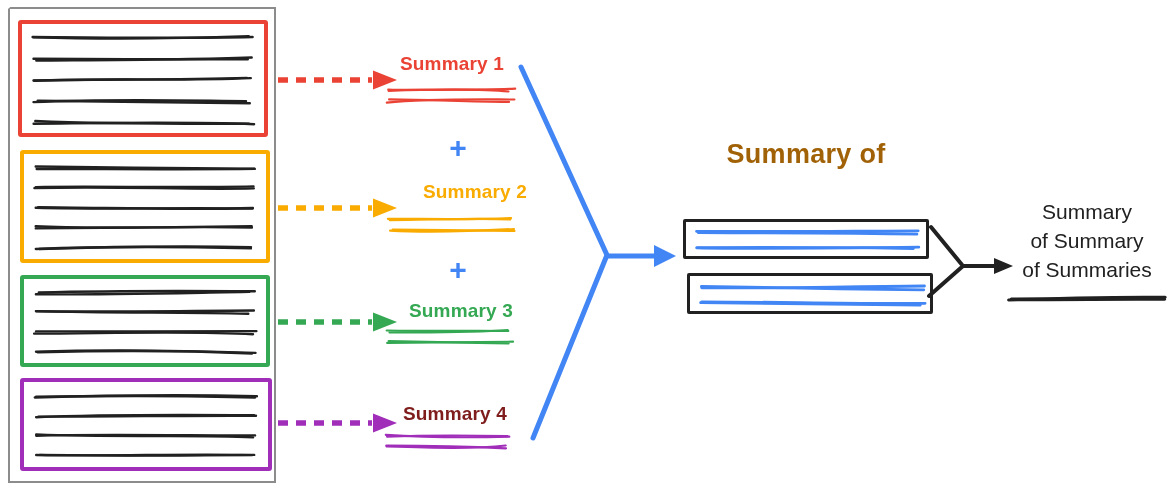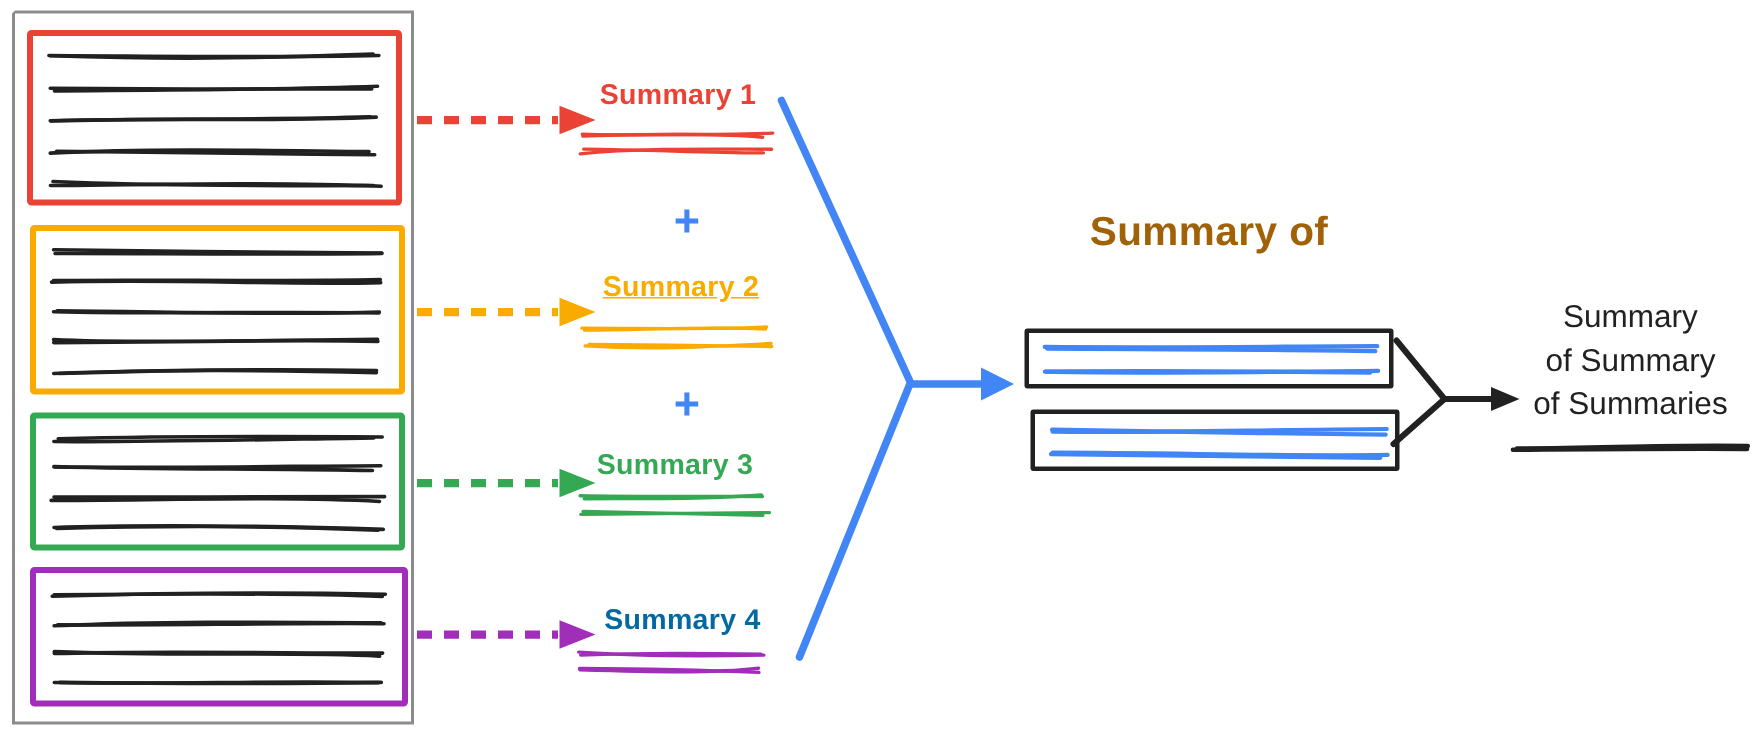--- a/index.html
+++ b/index.html
@@ -8,22 +8,22 @@
   .stage svg.strokes{position:absolute;left:0;top:0;}
   .abs{position:absolute;}
   #docs-container{left:8px;top:7px;width:264px;height:472px;border:2px solid #8C8C8C;}
   .doc-box{position:absolute;border-style:solid;border-width:4px;border-radius:3px;background:transparent;}
   #doc-box-0{left:18px;top:20px;width:242px;height:109px;}
   #doc-box-1{left:20px;top:150px;width:242px;height:105px;}
   #doc-box-2{left:20px;top:275px;width:242px;height:84px;}
   #doc-box-3{left:20px;top:378px;width:244px;height:85px;}
   .sum-label{position:absolute;width:150px;text-align:center;font-size:19px;font-weight:700;letter-spacing:.2px;line-height:22px;}
   #sum-label-0{left:377px;top:53px;}
-  #sum-label-1{left:379px;top:181px;text-decoration:underline;}
-  #sum-label-2{left:375px;top:300px;}
+  #sum-label-1{left:400px;top:181px;}
+  #sum-label-2{left:386px;top:300px;}
   #sum-label-3{left:380px;top:403px;}
   .plus{position:absolute;width:30px;text-align:center;font-size:30px;font-weight:700;line-height:34px;}
   #plus-0{left:443px;top:131px;}
   #plus-1{left:443px;top:253px;}
   .title{position:absolute;left:671px;top:134px;width:270px;text-align:center;
          font-size:27px;font-weight:700;line-height:40px;letter-spacing:.3px;}
   .sob{position:absolute;border:3px solid #212121;border-radius:2px;background:transparent;}
   #sum-box-0{left:683px;top:219px;width:240px;height:34px;}
   #sum-box-1{left:687px;top:273px;width:240px;height:35px;}
   .final{position:absolute;left:977px;top:197px;width:220px;text-align:center;
@@ -116,21 +116,21 @@
   <div class="abs" id="docs-container"></div>
 
   <div class="doc-box" id="doc-box-0" style="border-color: rgb(234, 67, 53);"></div>
   <div class="doc-box" id="doc-box-1" style="border-color: rgb(249, 171, 0);"></div>
   <div class="doc-box" id="doc-box-2" style="border-color: rgb(52, 168, 83);"></div>
   <div class="doc-box" id="doc-box-3" style="border-color: rgb(160, 46, 185);"></div>
 
   <div class="sum-label" id="sum-label-0" style="color: rgb(234, 67, 53);">Summary 1</div>
   <div class="sum-label" id="sum-label-1" style="color: rgb(249, 171, 0);">Summary 2</div>
   <div class="sum-label" id="sum-label-2" style="color: rgb(52, 168, 83);">Summary 3</div>
-  <div class="sum-label" id="sum-label-3" style="color: #0369a1;">Summary 4</div>
+  <div class="sum-label" id="sum-label-3" style="color: #7f1d1d;">Summary 4</div>
 
   <div class="plus" id="plus-0" style="color: rgb(66, 133, 244);">+</div>
   <div class="plus" id="plus-1" style="color: rgb(66, 133, 244);">+</div>
 
   <div class="title" style="color: #a16207;">
     <div>Summary of</div>
   </div>
 
   <div class="sob" id="sum-box-0" style="border-color: rgb(33, 33, 33);"></div>
   <div class="sob" id="sum-box-1" style="border-color: rgb(33, 33, 33);"></div>

